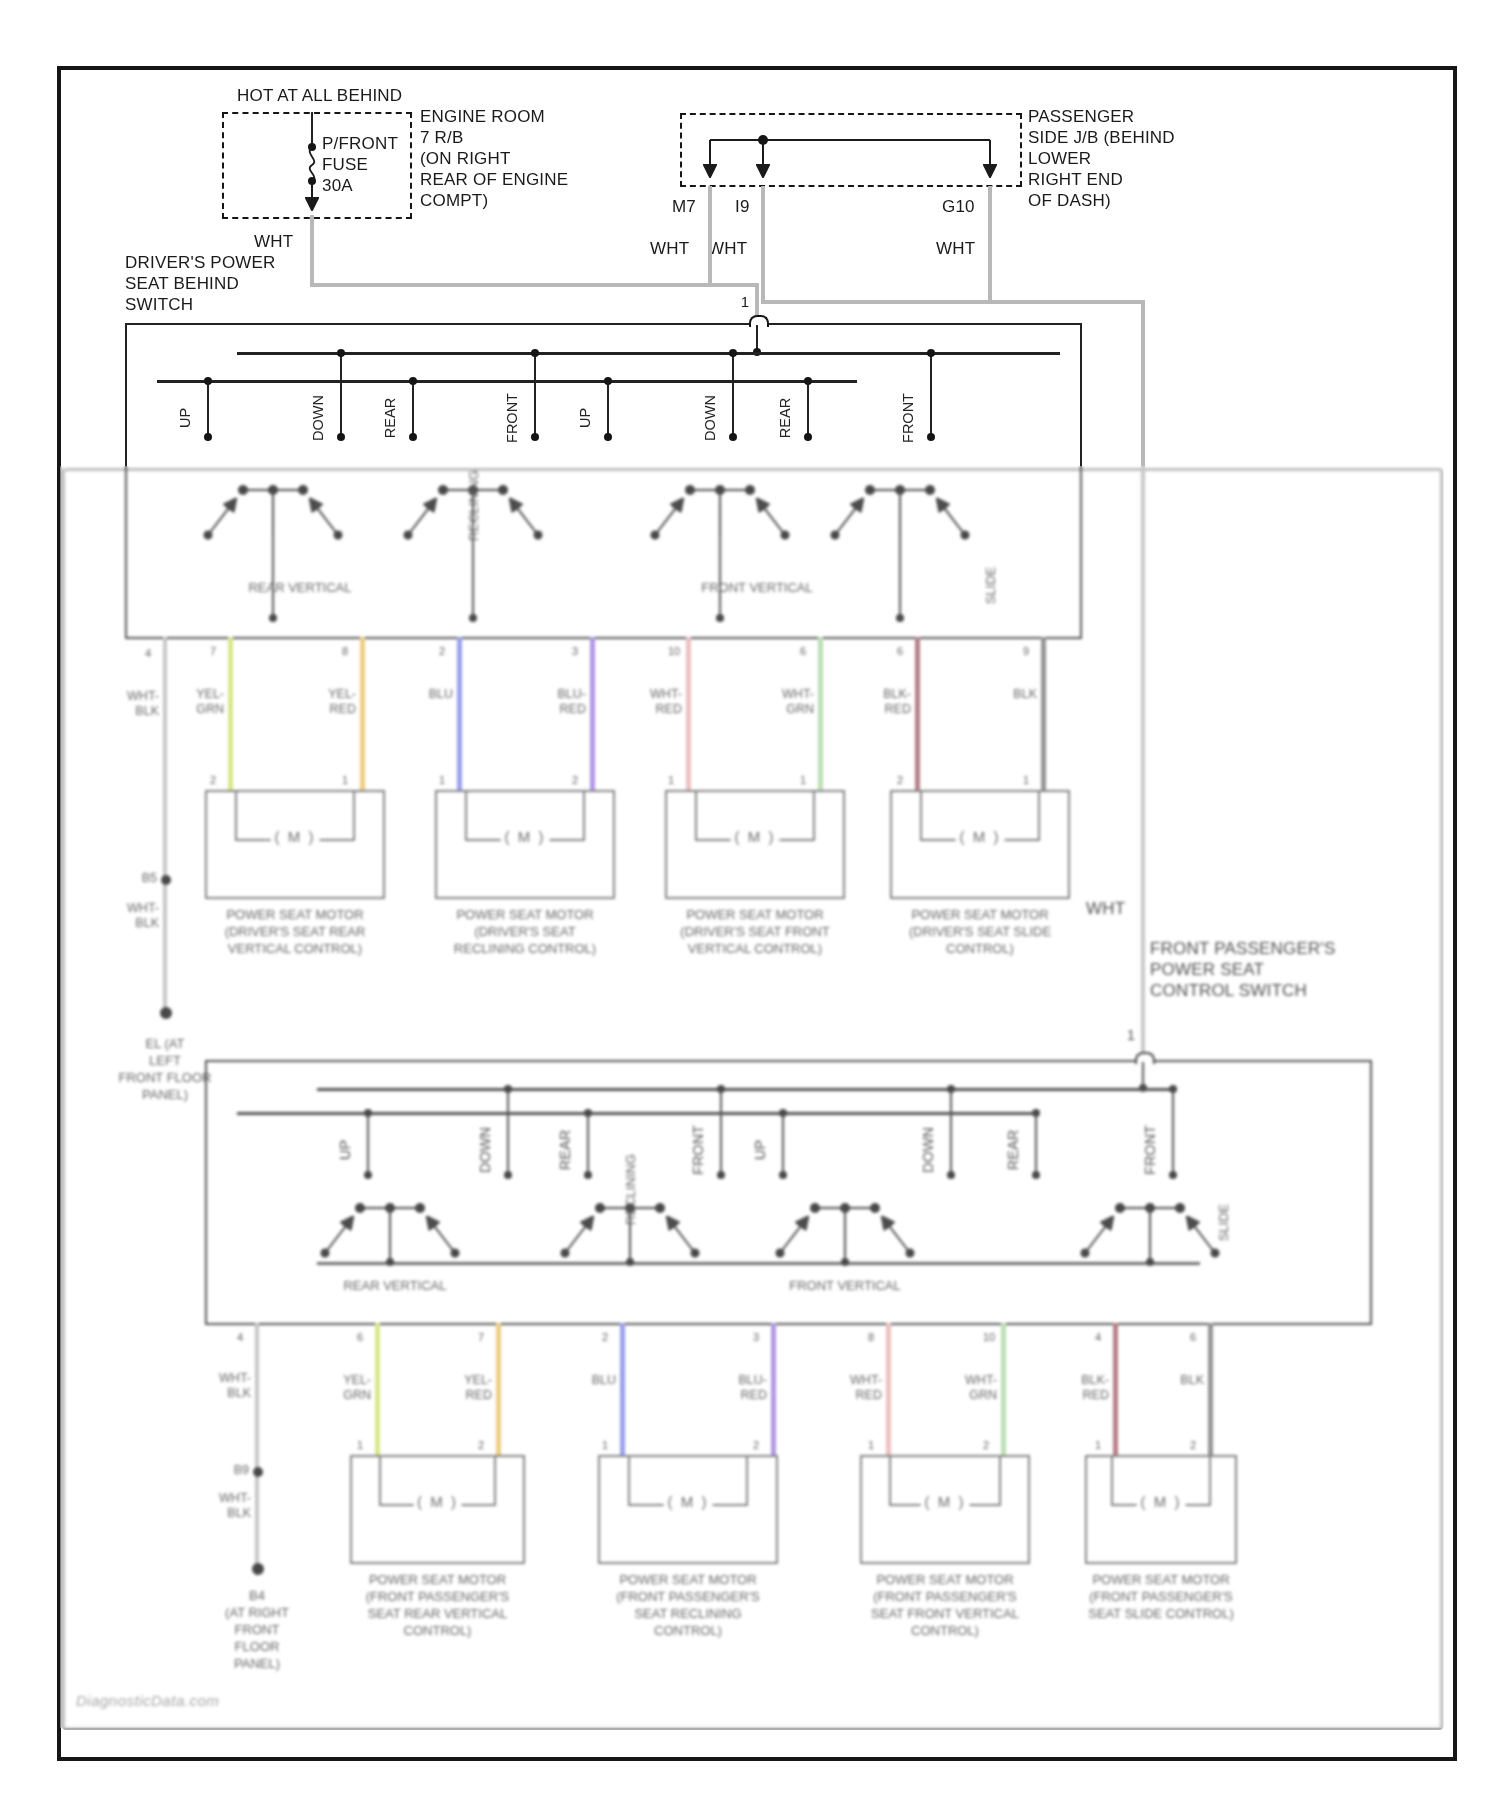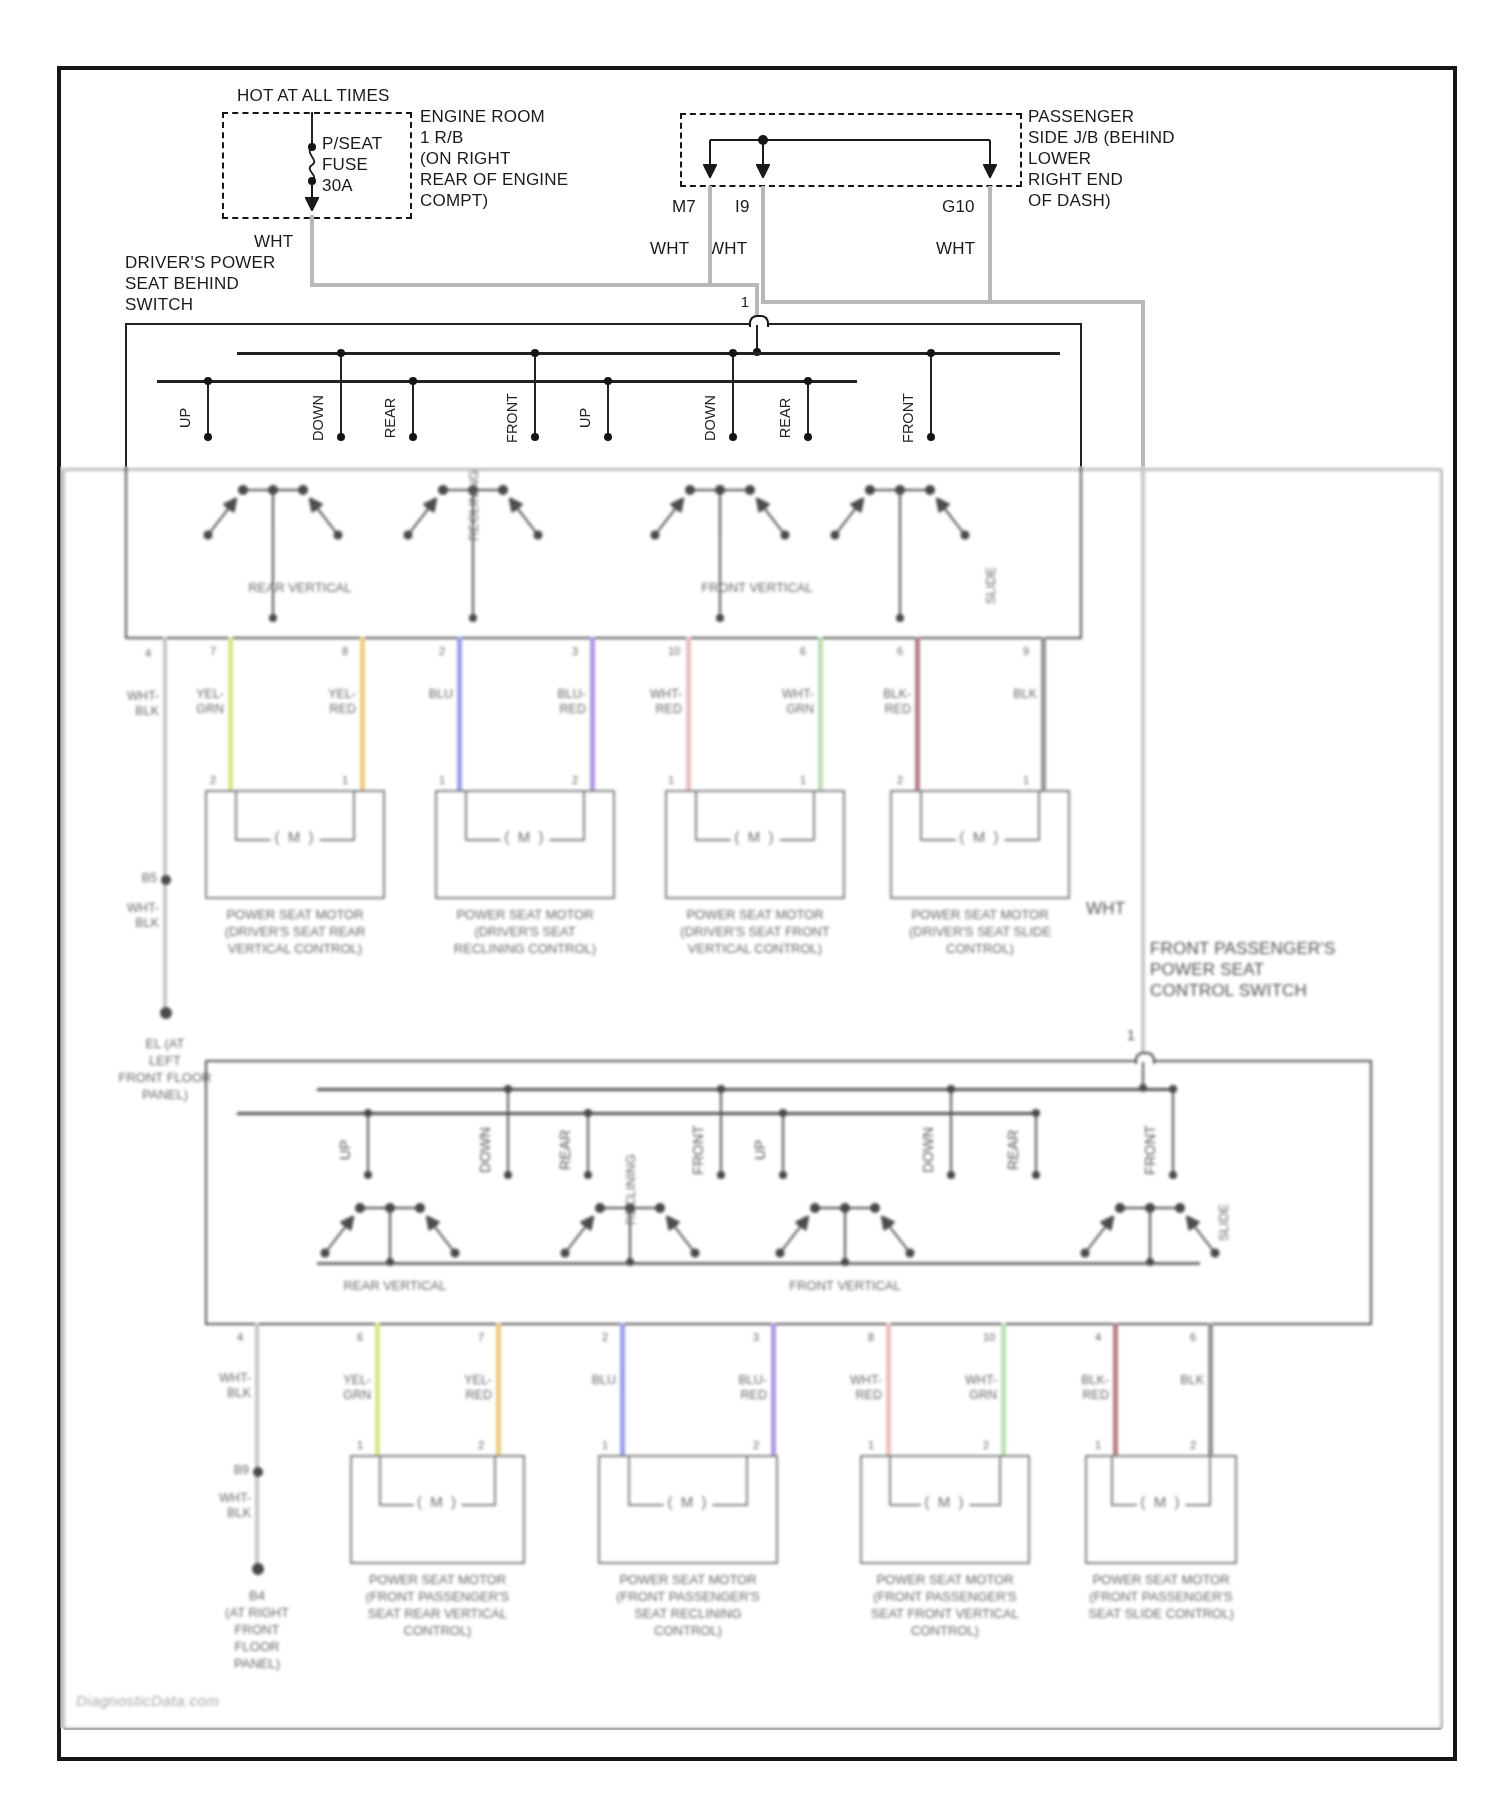--- a/index.html
+++ b/index.html
@@ -75,36 +75,36 @@
       <circle cx="115" cy="12" r="5" stroke="none"></circle>
       <line x1="85" y1="12" x2="85" y2="58" stroke-width="2"></line>
       <circle cx="20" cy="57" r="4.5" stroke="none"></circle>
       <circle cx="150" cy="57" r="4.5" stroke="none"></circle>
       <line x1="20" y1="57" x2="47" y2="22" stroke-width="2" marker-end="url(#ah)"></line>
       <line x1="150" y1="57" x2="123" y2="22" stroke-width="2" marker-end="url(#ah)"></line>
     </g>
   </defs>
 </svg>
 
-<div class="abs txt" style="left:237px;top:85px">HOT AT ALL TIMES</div>
+<div class="abs txt" style="left:237px;top:85px">HOT AT ALL BEHIND</div>
 <div class="abs dashed" style="left:222px;top:112px;width:186px;height:103px"></div>
 <div class="abs blk-line" style="left:311px;top:112px;width:2px;height:34px"></div>
 <svg class="abs" style="left:302px;top:142px" width="20" height="44">
   <circle cx="10" cy="5" r="4" fill="#151515" stroke="none"></circle>
   <path d="M10,5 C2,12 18,18 10,23 C2,28 18,34 10,39" fill="none" stroke-width="1.8"></path>
   <circle cx="10" cy="39" r="4" fill="#151515" stroke="none"></circle>
 </svg>
 <svg class="abs" style="left:305px;top:184px" width="14" height="30">
   <line x1="7" y1="0" x2="7" y2="24" stroke-width="2" marker-end="url(#ah)"></line>
 </svg>
-<div class="abs txt pre" style="left:322px;top:133px">P/SEAT
+<div class="abs txt pre" style="left:322px;top:133px">P/FRONT
 FUSE
 30A</div>
 <div class="abs txt pre" style="left:420px;top:106px">ENGINE ROOM
-1 R/B
+7 R/B
 (ON RIGHT
 REAR OF ENGINE
 COMPT)</div>
 <div class="abs txt" style="left:254px;top:231px">WHT</div>
 
 <div class="abs dashed" style="left:680px;top:113px;width:338px;height:70px"></div>
 <svg class="abs" style="left:680px;top:113px" width="338px" height="74">
   <line x1="30" y1="27" x2="310" y2="27" stroke-width="2"></line>
   <circle cx="83" cy="27" r="5" fill="#151515" stroke="none"></circle>
   <line x1="30" y1="27" x2="30" y2="62" stroke-width="2" marker-end="url(#ah)"></line>

